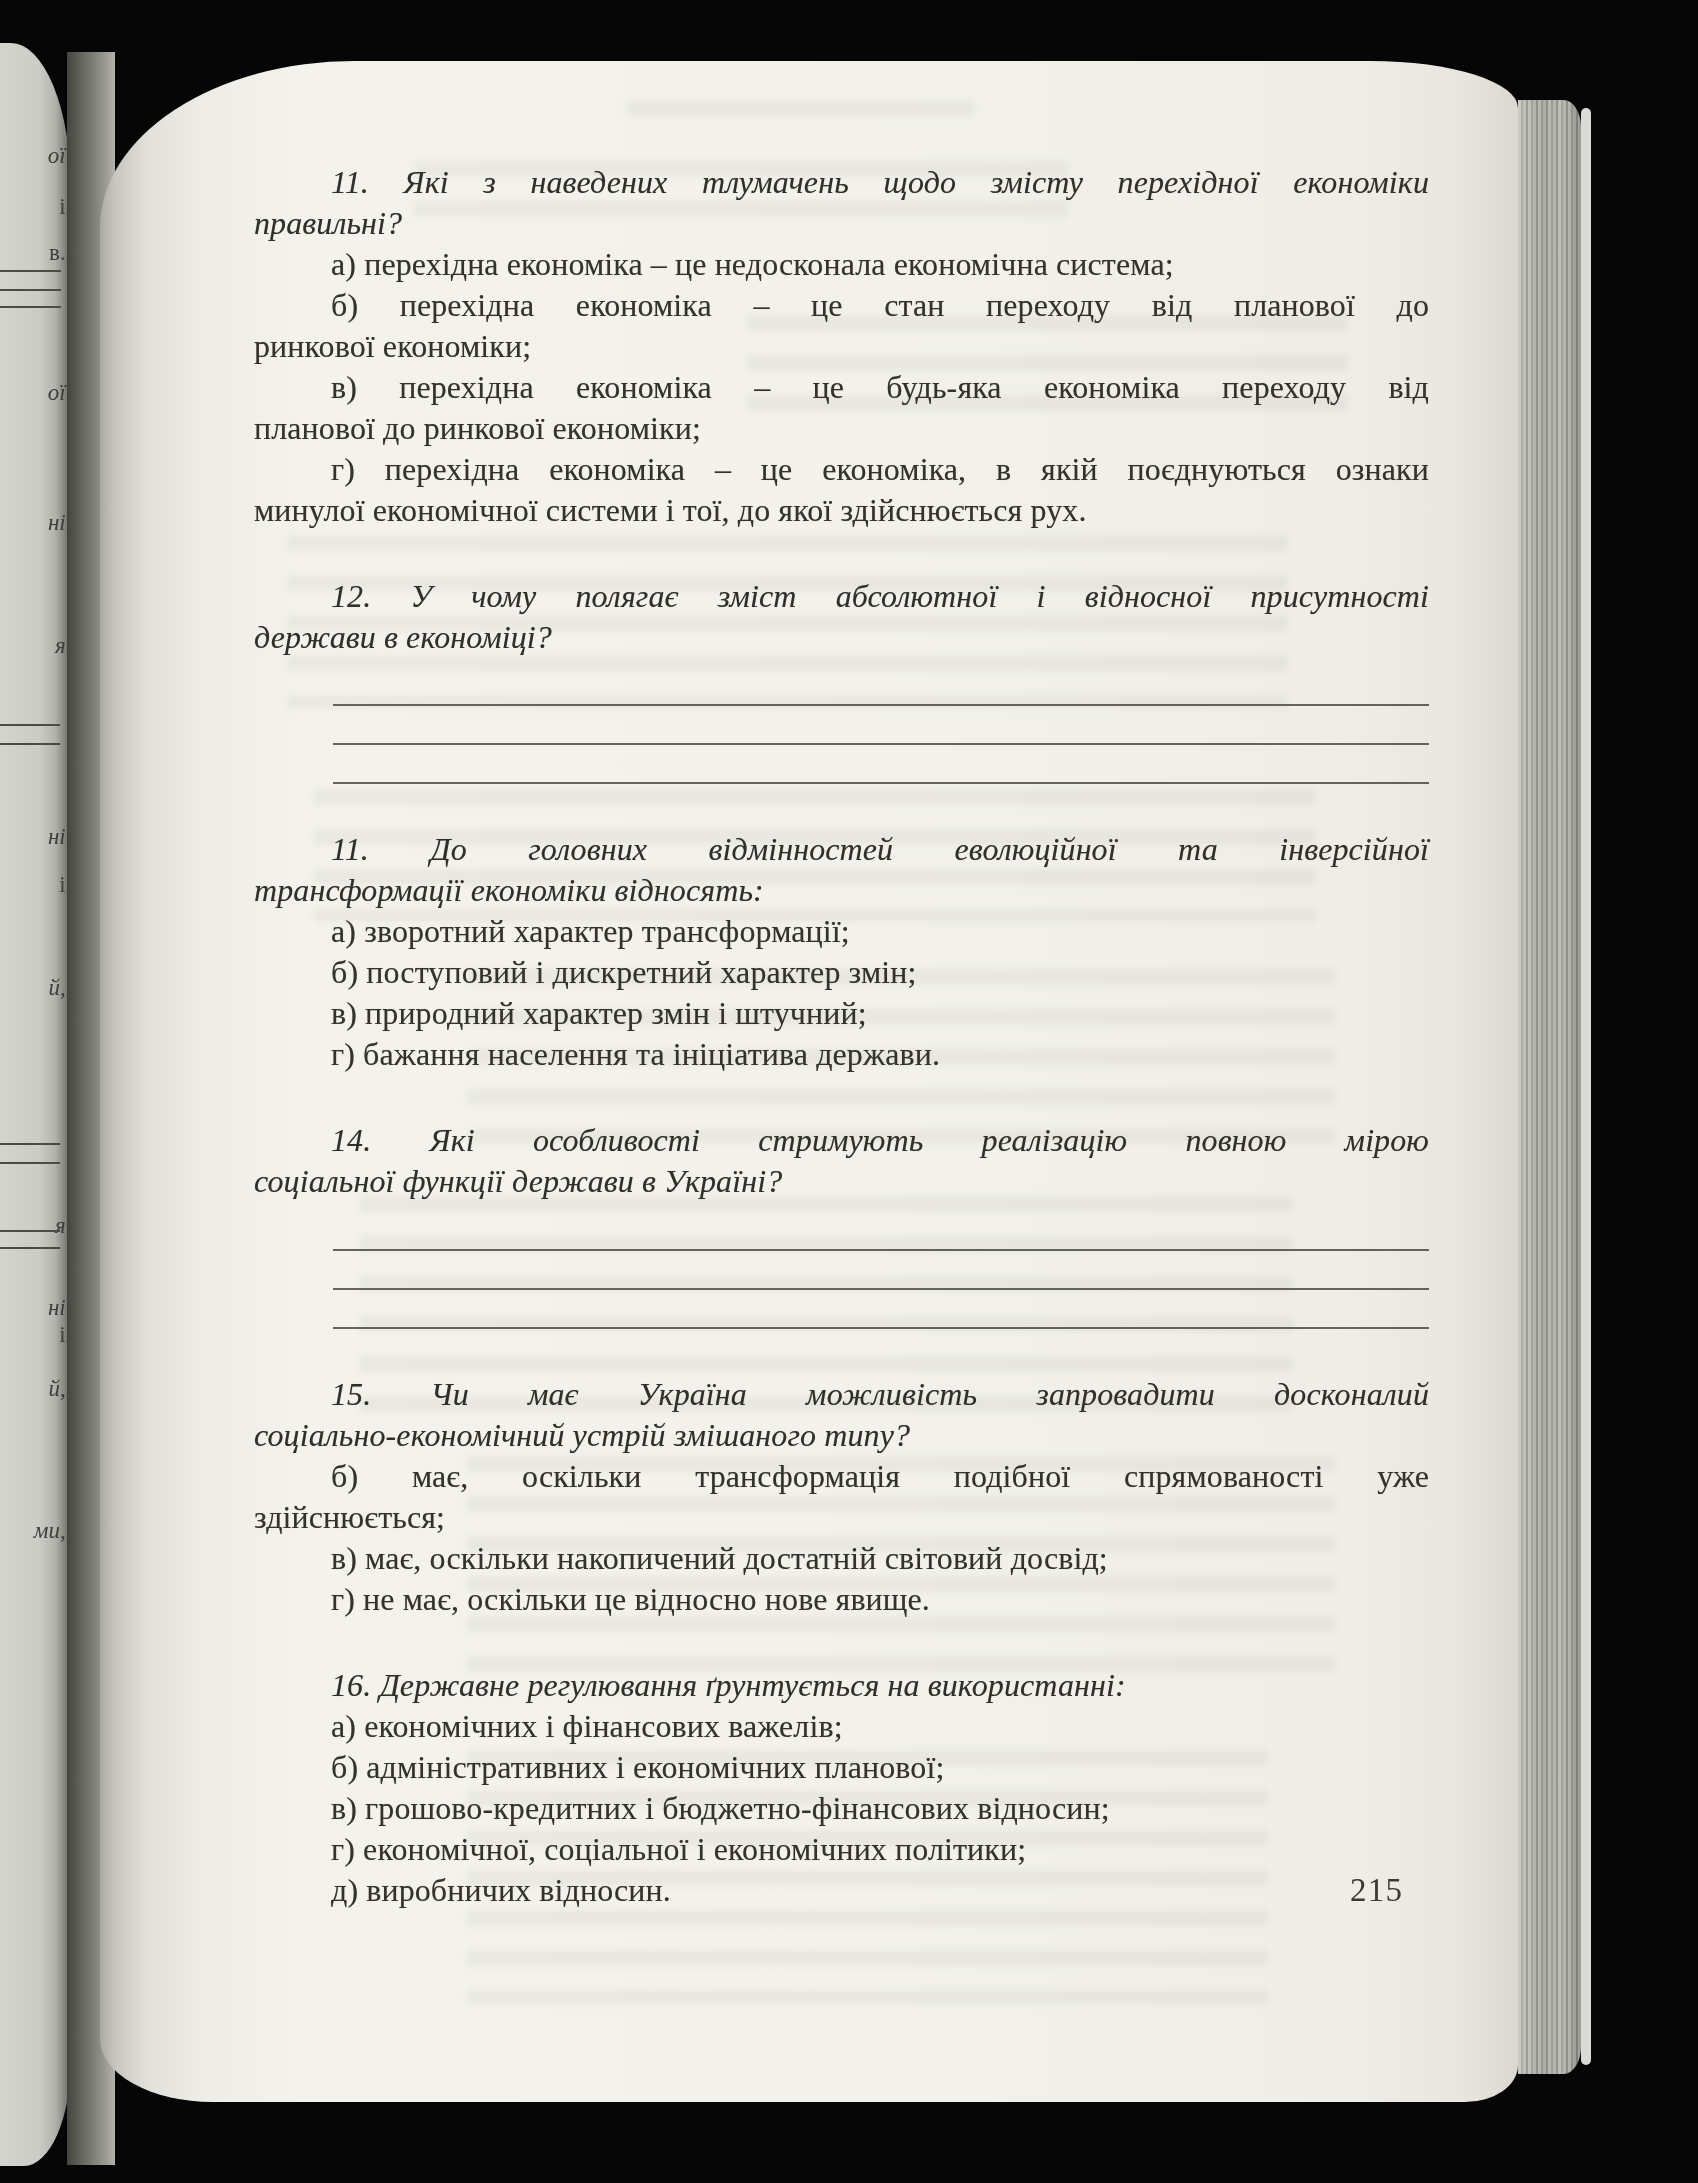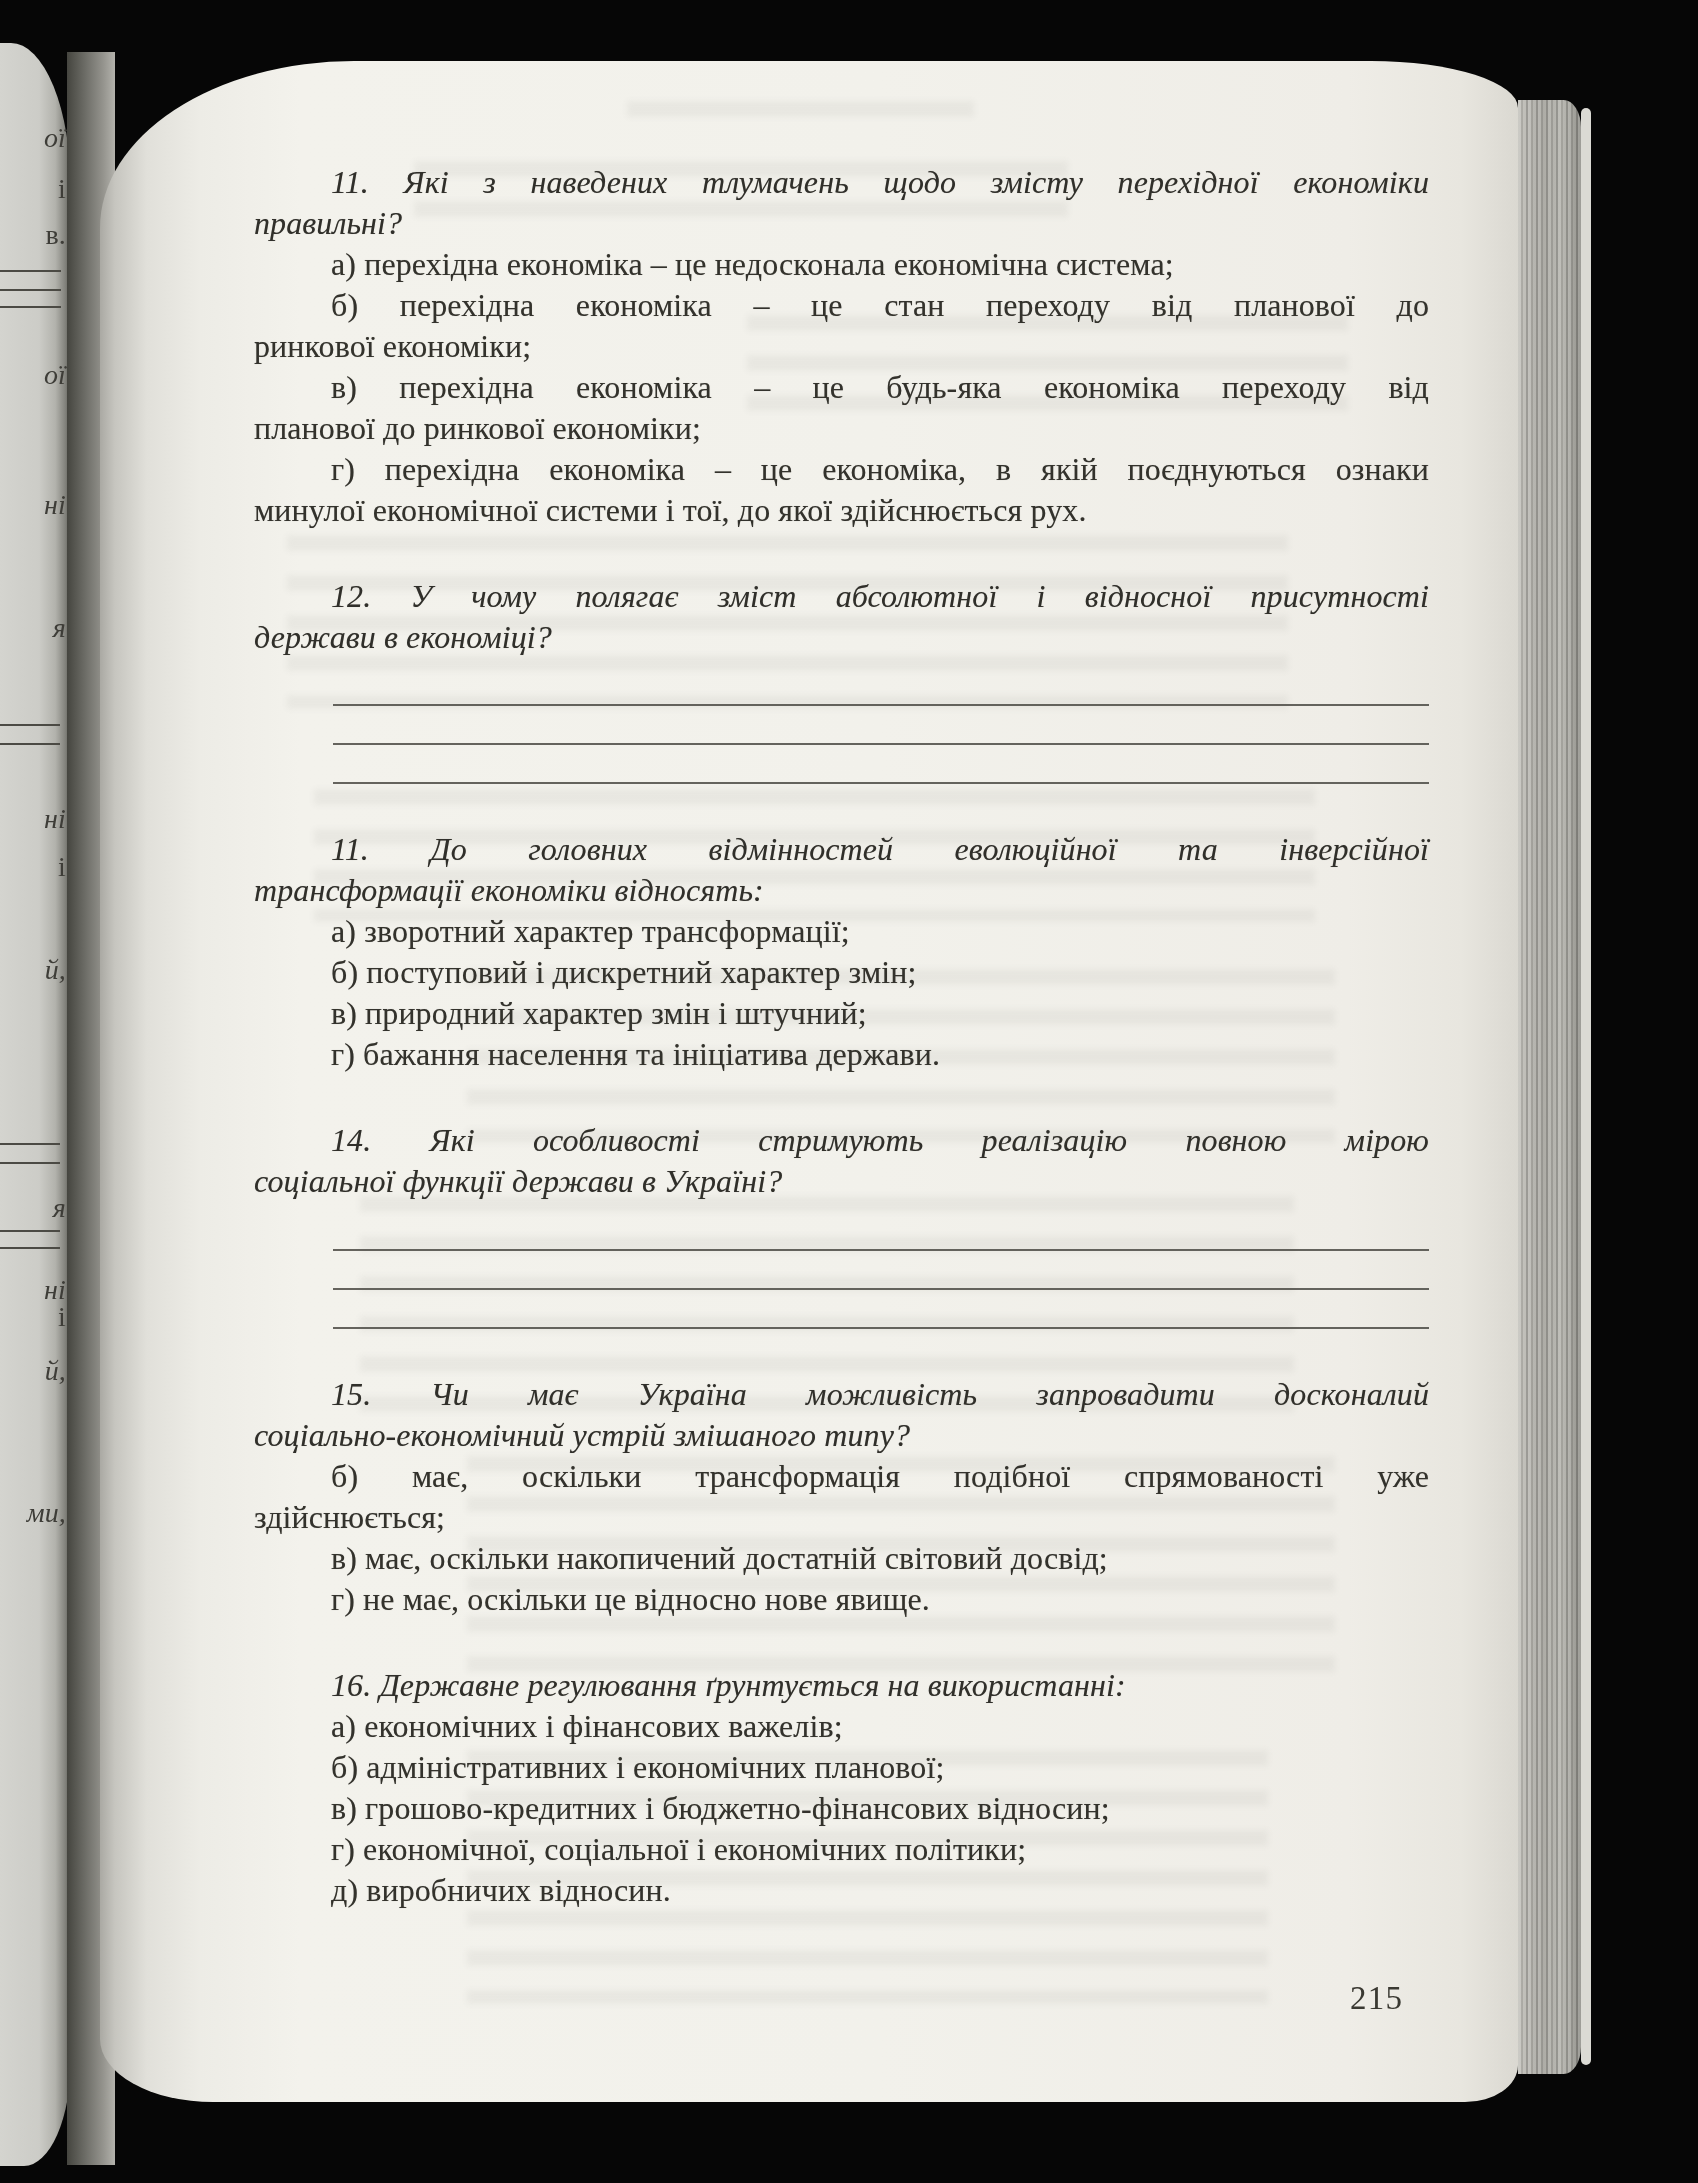--- a/index.html
+++ b/index.html
@@ -3,21 +3,21 @@
 <meta charset="utf-8">
 <style>
   html,body{margin:0;padding:0;background:#060606;}
   #stage{position:relative;width:1698px;height:2183px;background:#060606;overflow:hidden;
          font-family:"Liberation Serif", serif;}
 
   
   #left-page{position:absolute;left:0;top:43px;width:71px;height:2123px;
     background:linear-gradient(90deg,#d4d4cf 0%,#ccccc7 55%,#b2b2ac 78%,#82827c 92%,#55554f 100%);
     border-top-right-radius:60px 147px;border-bottom-right-radius:47px 107px;}
-  .frag{position:absolute;right:5.3px;font-size:28px;color:#3e3d38;line-height:1;white-space:nowrap;}
+  .frag{position:absolute;right:5.3px;font-size:23px;color:#3e3d38;line-height:1;white-space:nowrap;margin-top:20px;}
   .frag.it{font-style:italic;}
   .fragline{position:absolute;left:0;border-top:2px solid #4b4a44;}
 
   
   #gutter{position:absolute;left:67px;top:52px;width:48px;height:2113px;
     background:linear-gradient(90deg,#45453f 0%,#6f6f69 40%,#94938d 75%,#b3b2ac 100%);}
 
   
   #page{position:absolute;left:100px;top:61px;width:1418px;height:2041px;
     background:linear-gradient(90deg,#aaa9a3 0px,#c6c5bf 14.7px,#e1e0da 47px,#edece6 100px,
@@ -46,21 +46,21 @@
   .q{margin-top:45px;}
   .q:first-child{margin-top:0;}
   .qh{font-style:italic;color:#302f2a;}
   .ln{display:block;}
   .ln:not(.lst){text-align:justify;text-align-last:justify;}
   .ln.lst{text-align:left;text-align-last:left;}
   .ln.fst{padding-left:77px;}
   .rules{margin:9.3px 0 0 79px;}
   .rule{height:37px;border-bottom:2px solid #4b4a44;opacity:.85;}
 
-  #pagenum{position:absolute;left:1350px;top:1980px;font-size:33px;color:#3a3932;
+  #pagenum{position:absolute;left:1350px;top:1872px;font-size:33px;color:#3a3932;
     letter-spacing:1.3px;}
 </style>
 </head>
 <body>
 
 <div id="stage">
 
   <div id="left-page">
       <div class="frag it" style="top: 81px;">ої</div>
       <div class="frag" style="top: 132px;">і</div>

